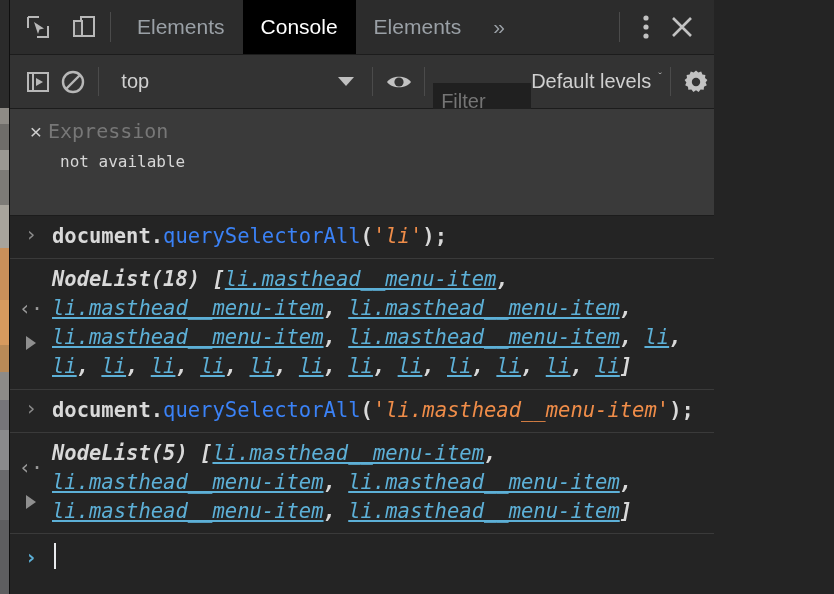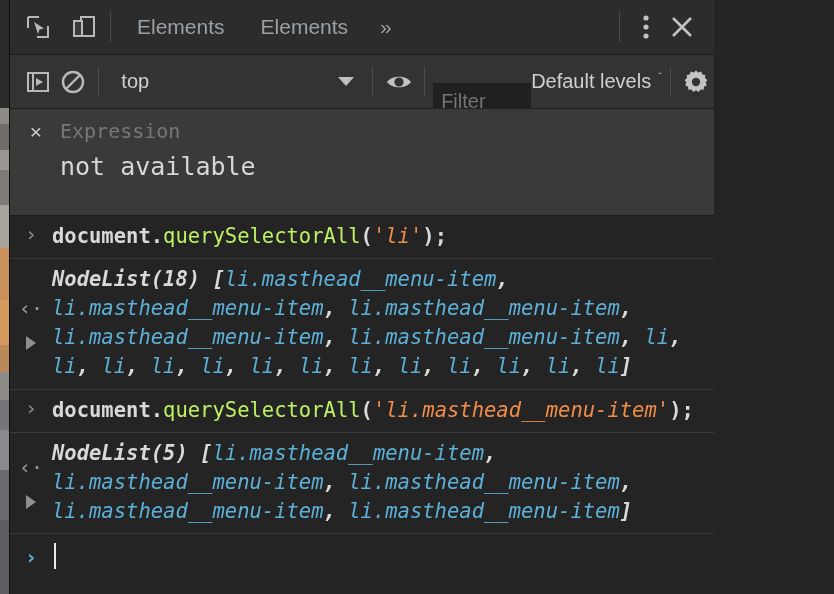--- a/index.html
+++ b/index.html
@@ -186,30 +186,30 @@
   }
   .le-close {
     color: #cfcfcf;
     font-size: 21px;
     width: 24px;
     text-align: center;
     cursor: pointer;
     line-height: 1;
   }
   .le-placeholder {
-    margin-left: 12px;
+    margin-left: 0;
     color: #777777;
     font-size: 20px;
     font-family: "DejaVu Sans Mono", monospace;
   }
   .le-value {
     margin-left: 50px;
     margin-top: 9px;
     color: #d6d6d6;
-    font-size: 25px;
+    font-size: 16px;
     font-family: "DejaVu Sans Mono", monospace;
   }
 
   
   .console {
     flex: 1;
     background: #242424;
     overflow: hidden;
   }
   .entry {
@@ -254,23 +254,23 @@
     line-height: 1.42;
     color: #e8eaed;
     white-space: pre-wrap;
     word-break: break-word;
     padding-right: 14px;
   }
   .code.result {
     font-style: italic;
     color: #c9c9c9;
   }
-  .tok-fn   { color: #bef264; }
+  .tok-fn   { color: #3b82f6; }
   .tok-str  { color: #f08d49; font-style: italic; }
-  .tok-node { color: #5db0d7; }
+  .tok-node { color: #5db0d7; text-decoration: underline; }
   .tok-plain{ color: #d9d9d9; font-weight: bold; }
 
   
   .prompt {
     display: flex;
     align-items: center;
     padding: 9px 0 9px 0;
   }
   .prompt .gutter .chev-in { color: #5db0d7; font-weight: bold; }
   .caret {
@@ -299,20 +299,21 @@
       <div class="icon-btn">
         <svg width="26" height="26" viewBox="0 0 26 26">
           <rect x="10" y="3" width="13" height="19" fill="none" stroke="#b8b8b8" stroke-width="2"></rect>
           <rect x="3" y="7" width="8" height="15" fill="#3a3a3a" stroke="#b8b8b8" stroke-width="2"></rect>
         </svg>
       </div>
     </div>
     <div class="vdiv"></div>
     <div class="tabs">
       <div class="tab">Elements</div>
+      <div class="tab selected">Console</div>
       <div class="tab">Elements</div>
       <div class="tab-more">»</div>
     </div>
     <div class="spacer"></div>
     <div class="vdiv"></div>
     <div class="tb-right">
       <div class="icon-btn">
         <svg width="24" height="28" viewBox="0 0 24 28">
           <circle cx="12" cy="5" r="2.6" fill="#c2c2c2"></circle>
           <circle cx="12" cy="14" r="2.6" fill="#c2c2c2"></circle>

